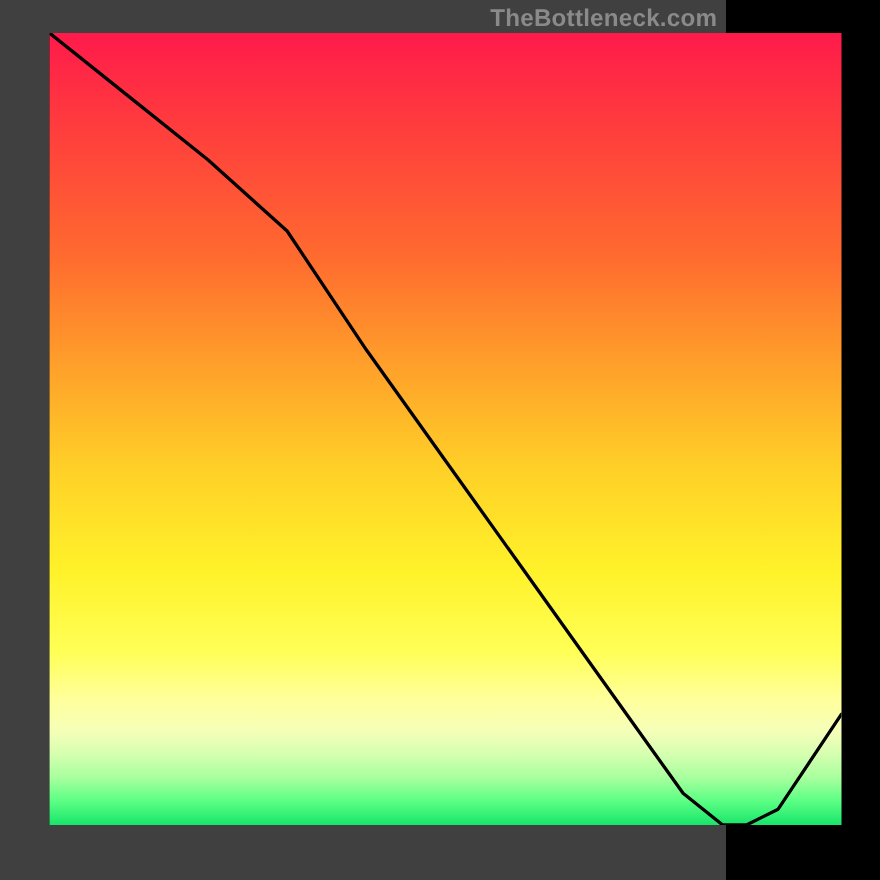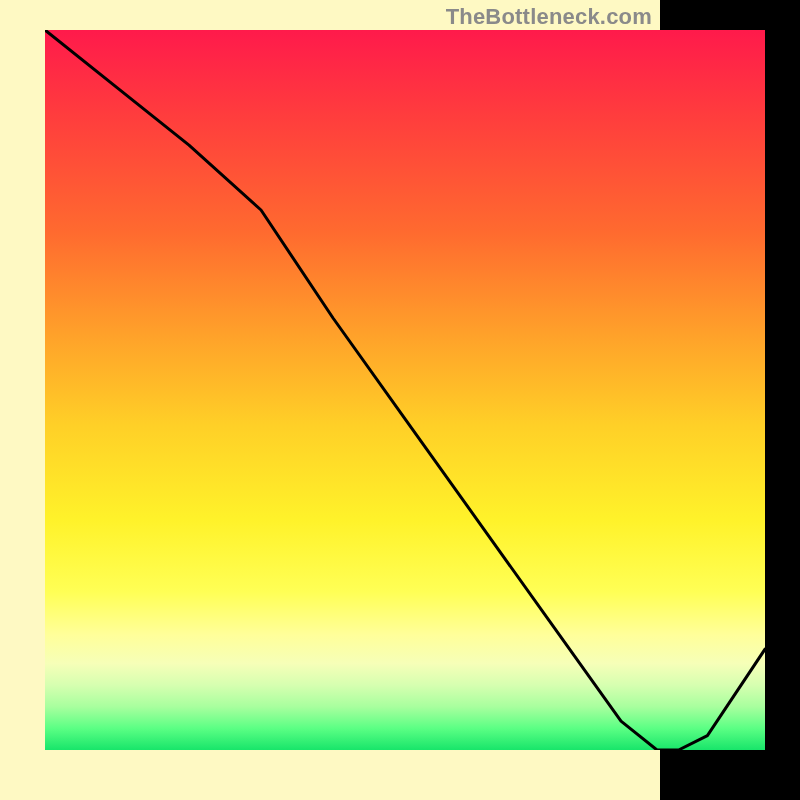--- a/index.html
+++ b/index.html
@@ -7,21 +7,21 @@
     width: 800px;
     height: 800px;
     background: #000;
     overflow: hidden;
     font-family: Arial, Helvetica, sans-serif;
   }
   .frame {
     position: relative;
     width: 660px;
     height: 800px;
-    background: #fef9c3;
+    background: #404040;
   }
   .attribution {
     position: absolute;
     top: 4px;
     right: 8px;
     color: #8a8a8a;
     font-size: 22px;
     font-weight: 600;
     letter-spacing: 0.2px;
   }

